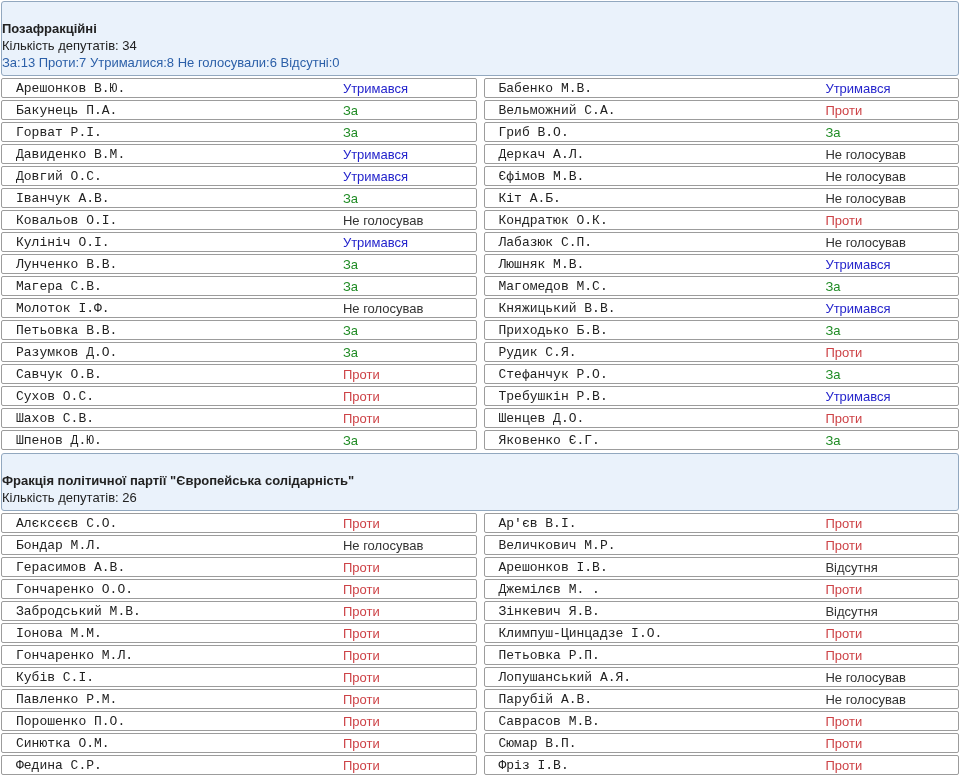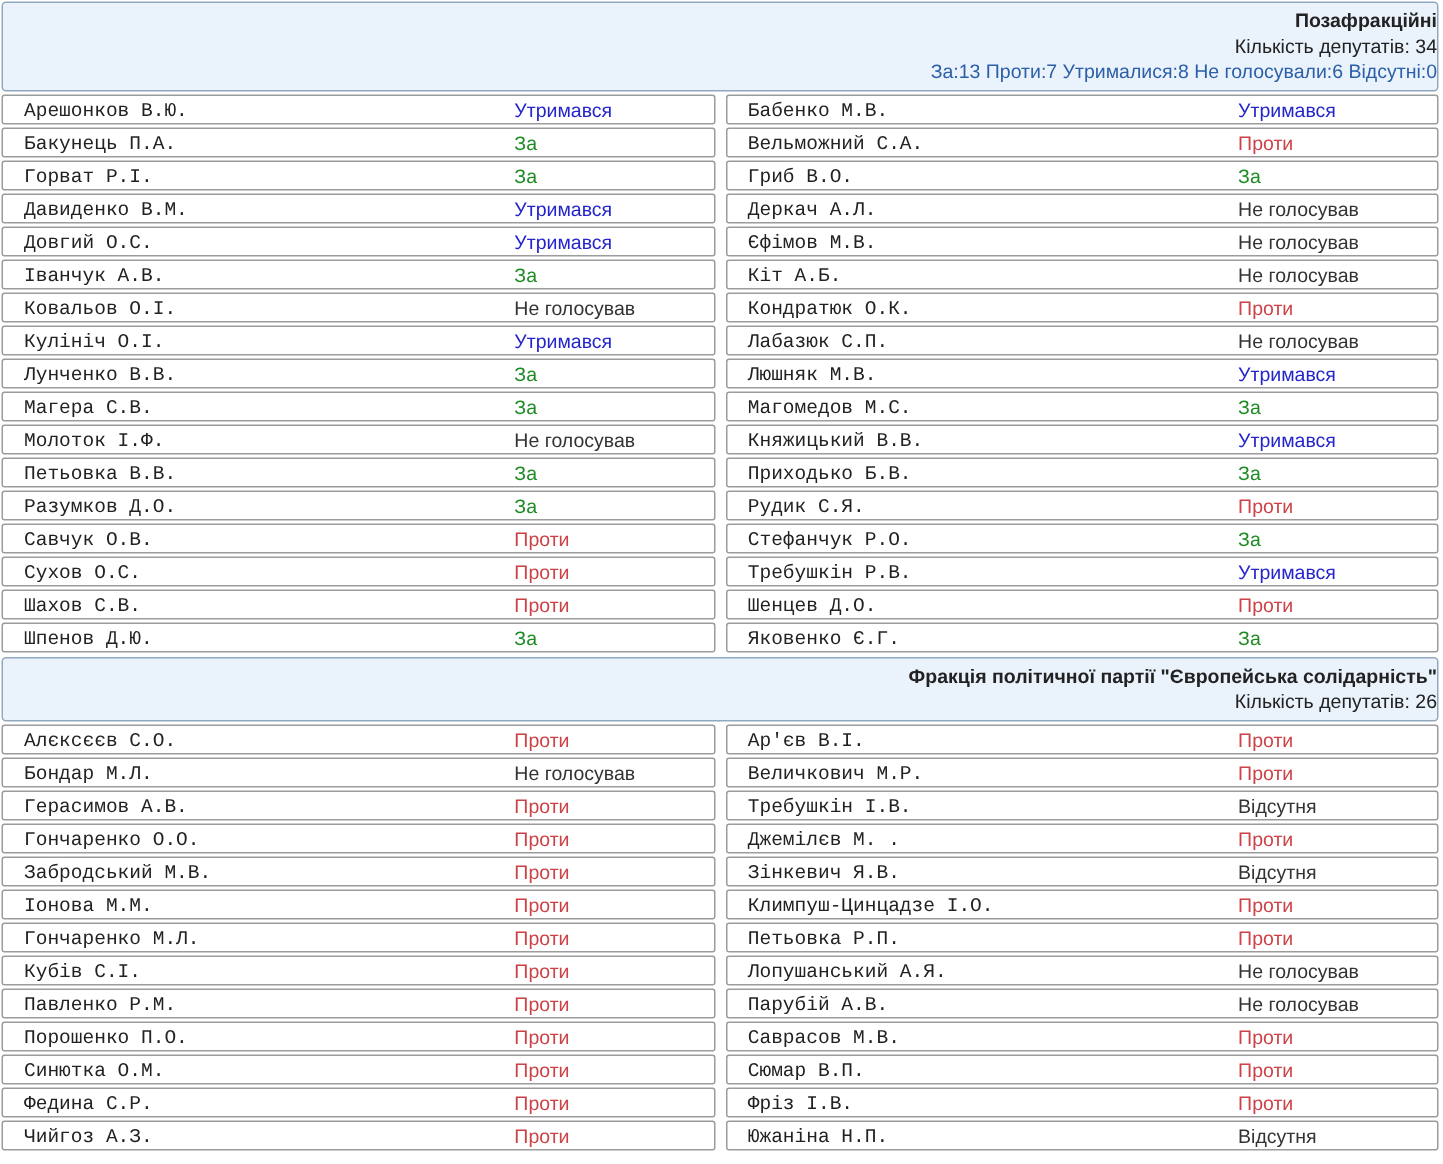--- a/index.html
+++ b/index.html
@@ -18,22 +18,22 @@
     width:962px;height:776px;overflow:hidden;
     font-family:"Liberation Sans","DejaVu Sans",sans-serif;
     font-size:13px;color:var(--text);
   }
   #app{padding:1px 3px 0 1px;}
   .faction{margin:0 0 1px 0;}
   .faction-header{
     background:var(--header-bg);
     border:1px solid var(--header-border);
     border-radius:3px;
-    text-align:right;
-    padding:3px 0 4px 0;
+    text-align:left;
+    padding:18px 0 4px 0;
     margin-bottom:2px;
   }
   .faction-header div{line-height:17px;}
   .faction-title{font-weight:bold;}
   .faction-count{color:var(--text);}
   .faction-summary{color:var(--summary-blue);}
   .vote-grid{
     display:grid;
     grid-template-columns:1fr 1fr;
     column-gap:7px;
@@ -328,21 +328,21 @@
     <span class="deputy-name">Ар'єв В.І.</span>
     <span class="deputy-vote vote-against">Проти</span>
   </div>
 
   <div class="vote-row">
     <span class="deputy-name">Величкович М.Р.</span>
     <span class="deputy-vote vote-against">Проти</span>
   </div>
 
   <div class="vote-row">
-    <span class="deputy-name">Требушкін І.В.</span>
+    <span class="deputy-name">Арешонков І.В.</span>
     <span class="deputy-vote vote-absent">Відсутня</span>
   </div>
 
   <div class="vote-row">
     <span class="deputy-name">Джемілєв М. .</span>
     <span class="deputy-vote vote-against">Проти</span>
   </div>
 
   <div class="vote-row">
     <span class="deputy-name">Зінкевич Я.В.</span>

